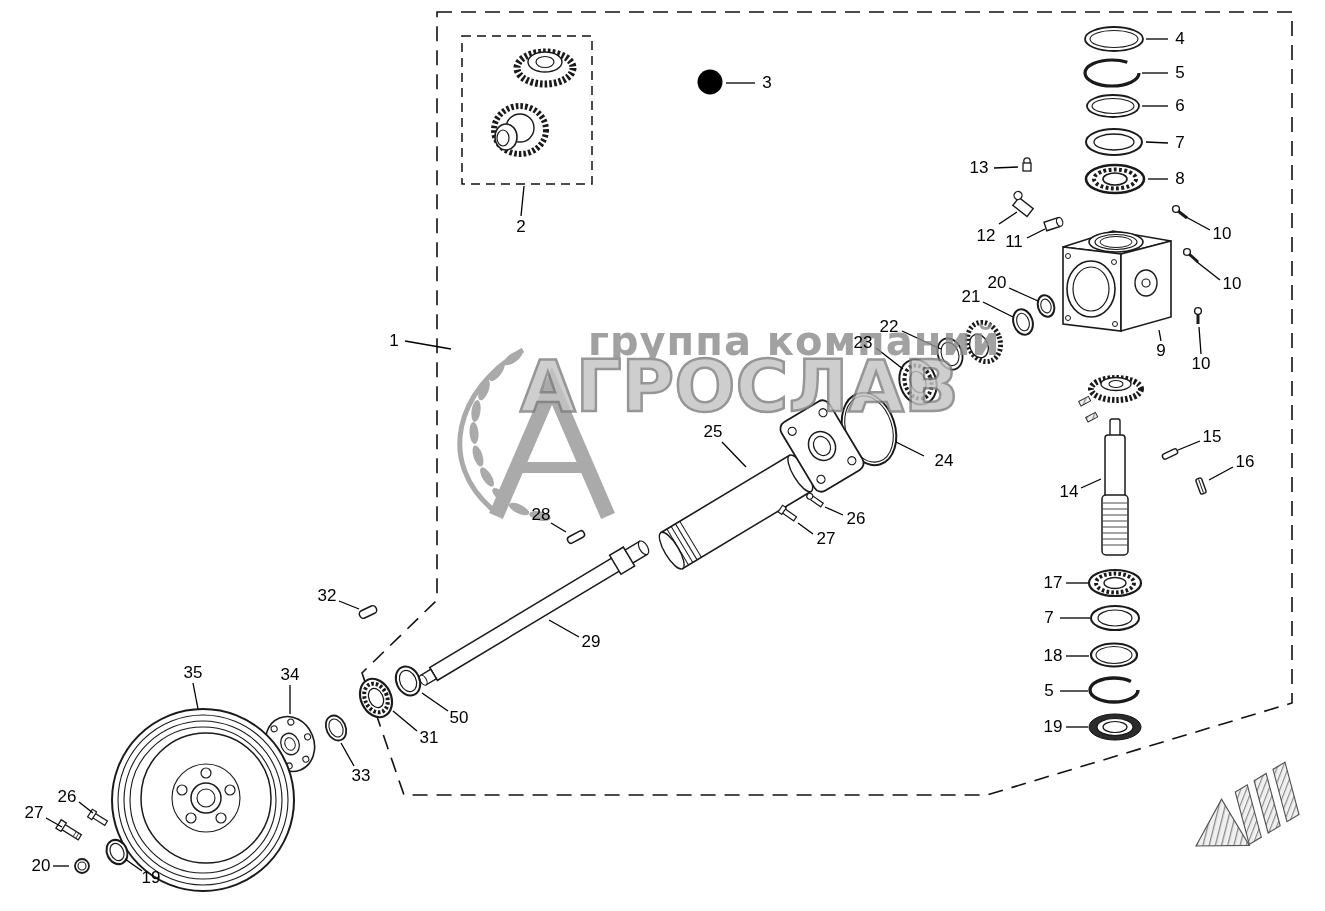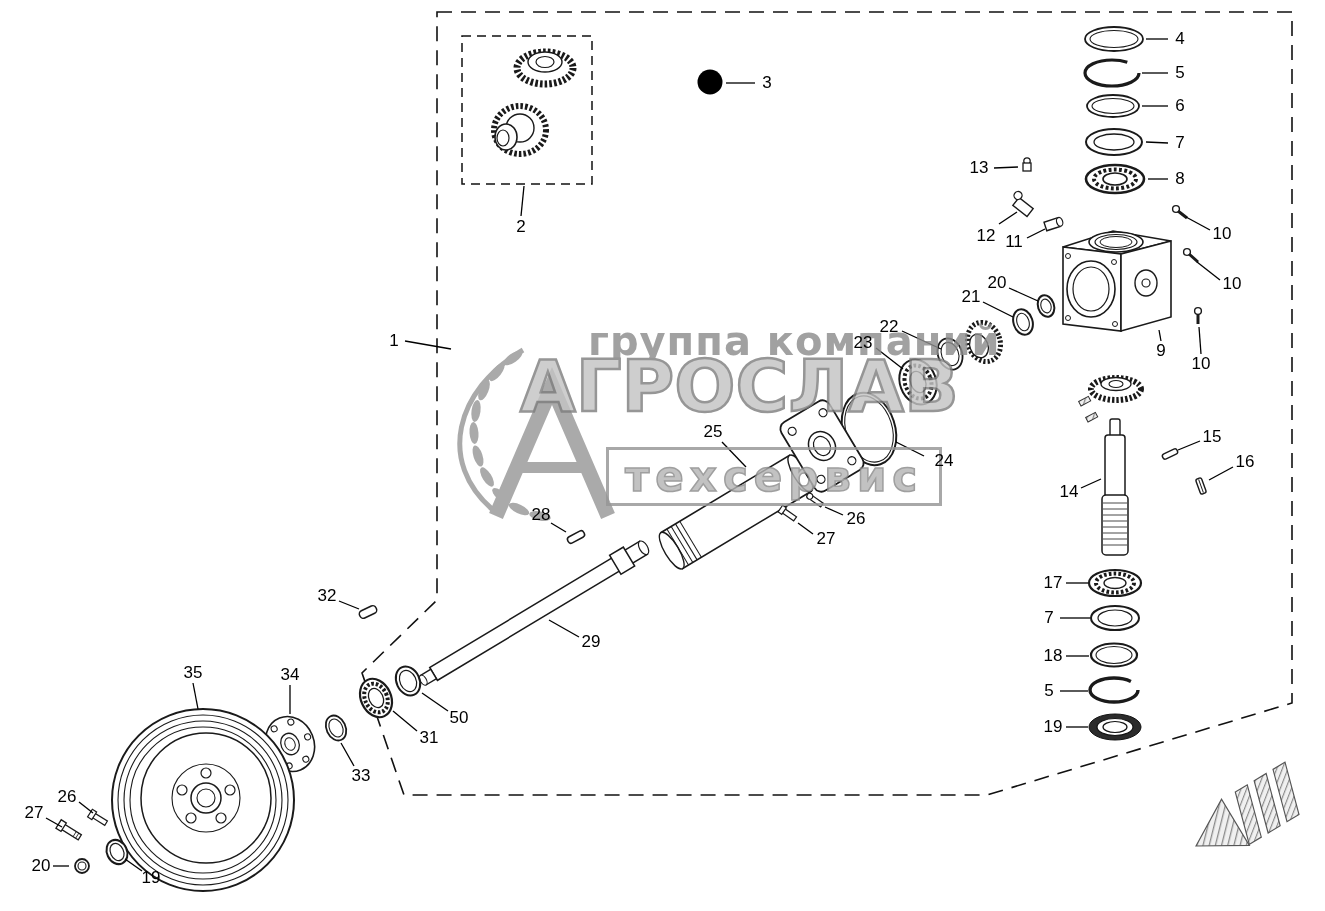--- a/index.html
+++ b/index.html
@@ -365,21 +365,20 @@
         <line x1="79" y1="802" x2="93" y2="813"></line>
         <line x1="46" y1="818" x2="62" y2="827"></line>
         <line x1="53" y1="866" x2="69" y2="866"></line>
         <line x1="142" y1="871" x2="125" y2="859"></line>
       </g>
 </svg>
 
 <div class="watermark">
   <div class="wm1">группа компаний</div>
   <div class="wm2">АГРОСЛАВ</div>
-  <div class="wm3">техсервис</div>
 </div>
 
 <div id="labels-layer">
       <div class="part-label" style="left: 394px; top: 341px;">1</div>
       <div class="part-label" style="left: 521px; top: 227px;">2</div>
       <div class="part-label" style="left: 767px; top: 83px;">3</div>
       <div class="part-label" style="left: 1180px; top: 39px;">4</div>
       <div class="part-label" style="left: 1180px; top: 73px;">5</div>
       <div class="part-label" style="left: 1180px; top: 106px;">6</div>
       <div class="part-label" style="left: 1180px; top: 143px;">7</div>

